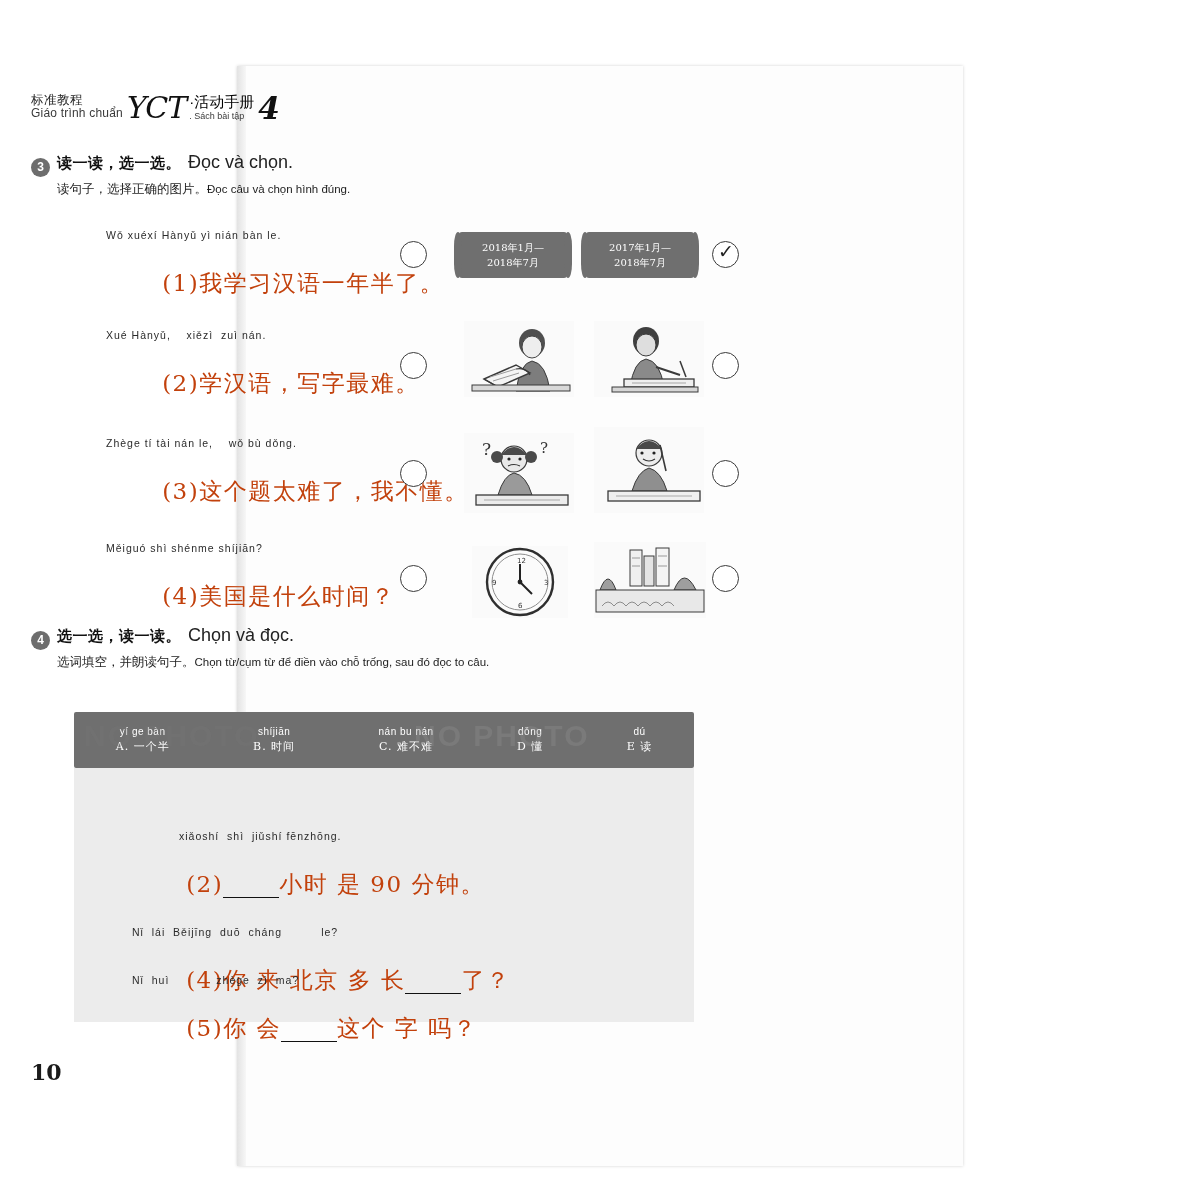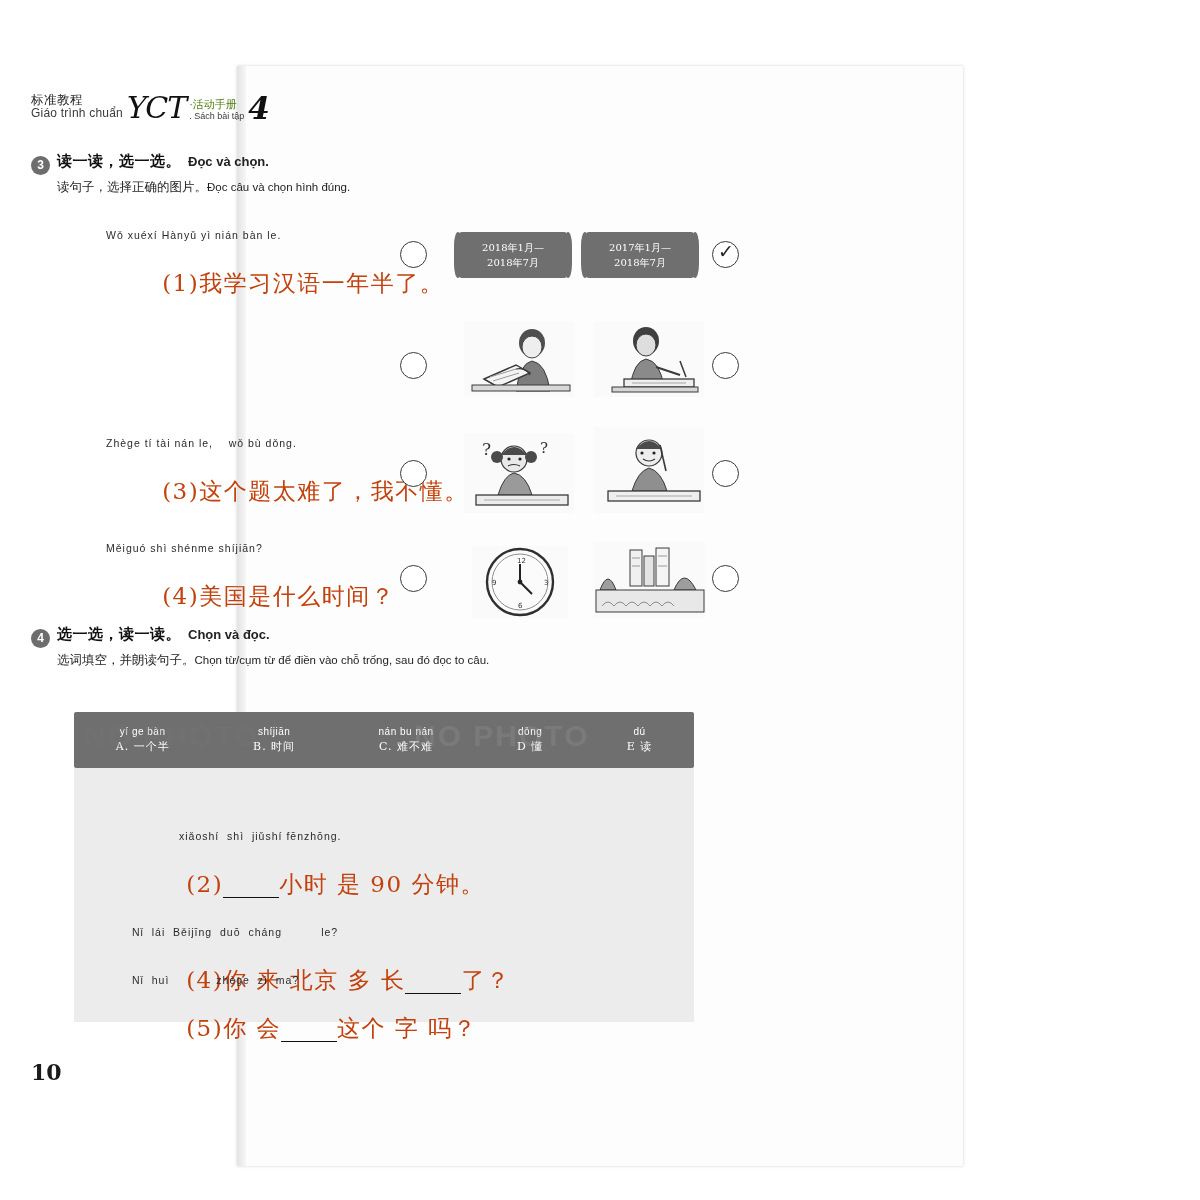--- a/index.html
+++ b/index.html
@@ -75,21 +75,21 @@
     color: #111;
     padding: 0 3px 2px 4px;
     letter-spacing: -1px;
   }
   .hdr-mid {
     display: flex;
     flex-direction: column;
     line-height: 1.15;
     padding-bottom: 6px;
   }
-  .hdr-mid .cn { font-size: 11px; color: #4d7c0f; }
+  .hdr-mid .cn { font-size: 15px; color: #000000; }
   .hdr-mid .vi { font-size: 9px; color: #3a3a3a; }
   .hdr-num {
     font-family: "DejaVu Serif", serif;
     font-style: italic;
     font-size: 31px;
     font-weight: bold;
     color: #111;
     padding-left: 4px;
     padding-bottom: 1px;
   }
@@ -119,23 +119,22 @@
     position: relative;
     top: 3px;
   }
   .ex-title-cn {
     font-size: 15px;
     font-weight: bold;
     color: #111;
     letter-spacing: .5px;
   }
   .ex-title-vi {
-    font-size: 13px;
+    font-size: 18px;
     color: #222;
-    font-weight: bold;
   }
   .ex-sub {
     margin-left: 26px;
     margin-top: 7px;
     font-size: 12.5px;
     color: #1d1d1d;
   }
   .ex-sub .vi { font-size: 11.5px; }
 
   
@@ -320,20 +319,26 @@
         <span class="l2">2018年7月</span>
       </div>
       <div class="label-card" style="left:512px; top:3px;">
         <span class="l1">2017年1月—</span>
         <span class="l2">2018年7月</span>
       </div>
       <div class="circle checked" style="left:638px; top:12px;"></div>
     </div>
 
     <div class="qrow" style="top:310px;">
+      <div class="sent">
+        <div class="pinyin">Xué Hànyǔ,    xiězì  zuì nán.</div>
+        <div class="cnline">
+          <span>(2)</span><span>学汉语，写字最难。</span>
+        </div>
+      </div>
       <div class="circle" style="left:326px; top:23px;"></div>
 
       <div class="pic" style="left:390px; top:-8px; width:110px; height:76px;">
         <svg width="110" height="76" viewBox="0 0 110 76">
           <ellipse cx="68" cy="22" rx="13" ry="14" fill="#4f4f4f"></ellipse>
           <ellipse cx="68" cy="26" rx="10" ry="11" fill="#eeeeee" stroke="#444" stroke-width="1"></ellipse>
           <path d="M52 70 Q56 42 68 40 Q82 42 86 70 Z" fill="#7d7d7d" stroke="#3c3c3c" stroke-width="1"></path>
           <path d="M20 58 L52 44 L66 52 L34 66 Z" fill="#f4f4f4" stroke="#3a3a3a" stroke-width="1.4"></path>
           <path d="M20 58 L34 66" stroke="#3a3a3a" stroke-width="1.4" fill="none"></path>
           <line x1="26" y1="56" x2="52" y2="48" stroke="#9a9a9a" stroke-width="1"></line>

